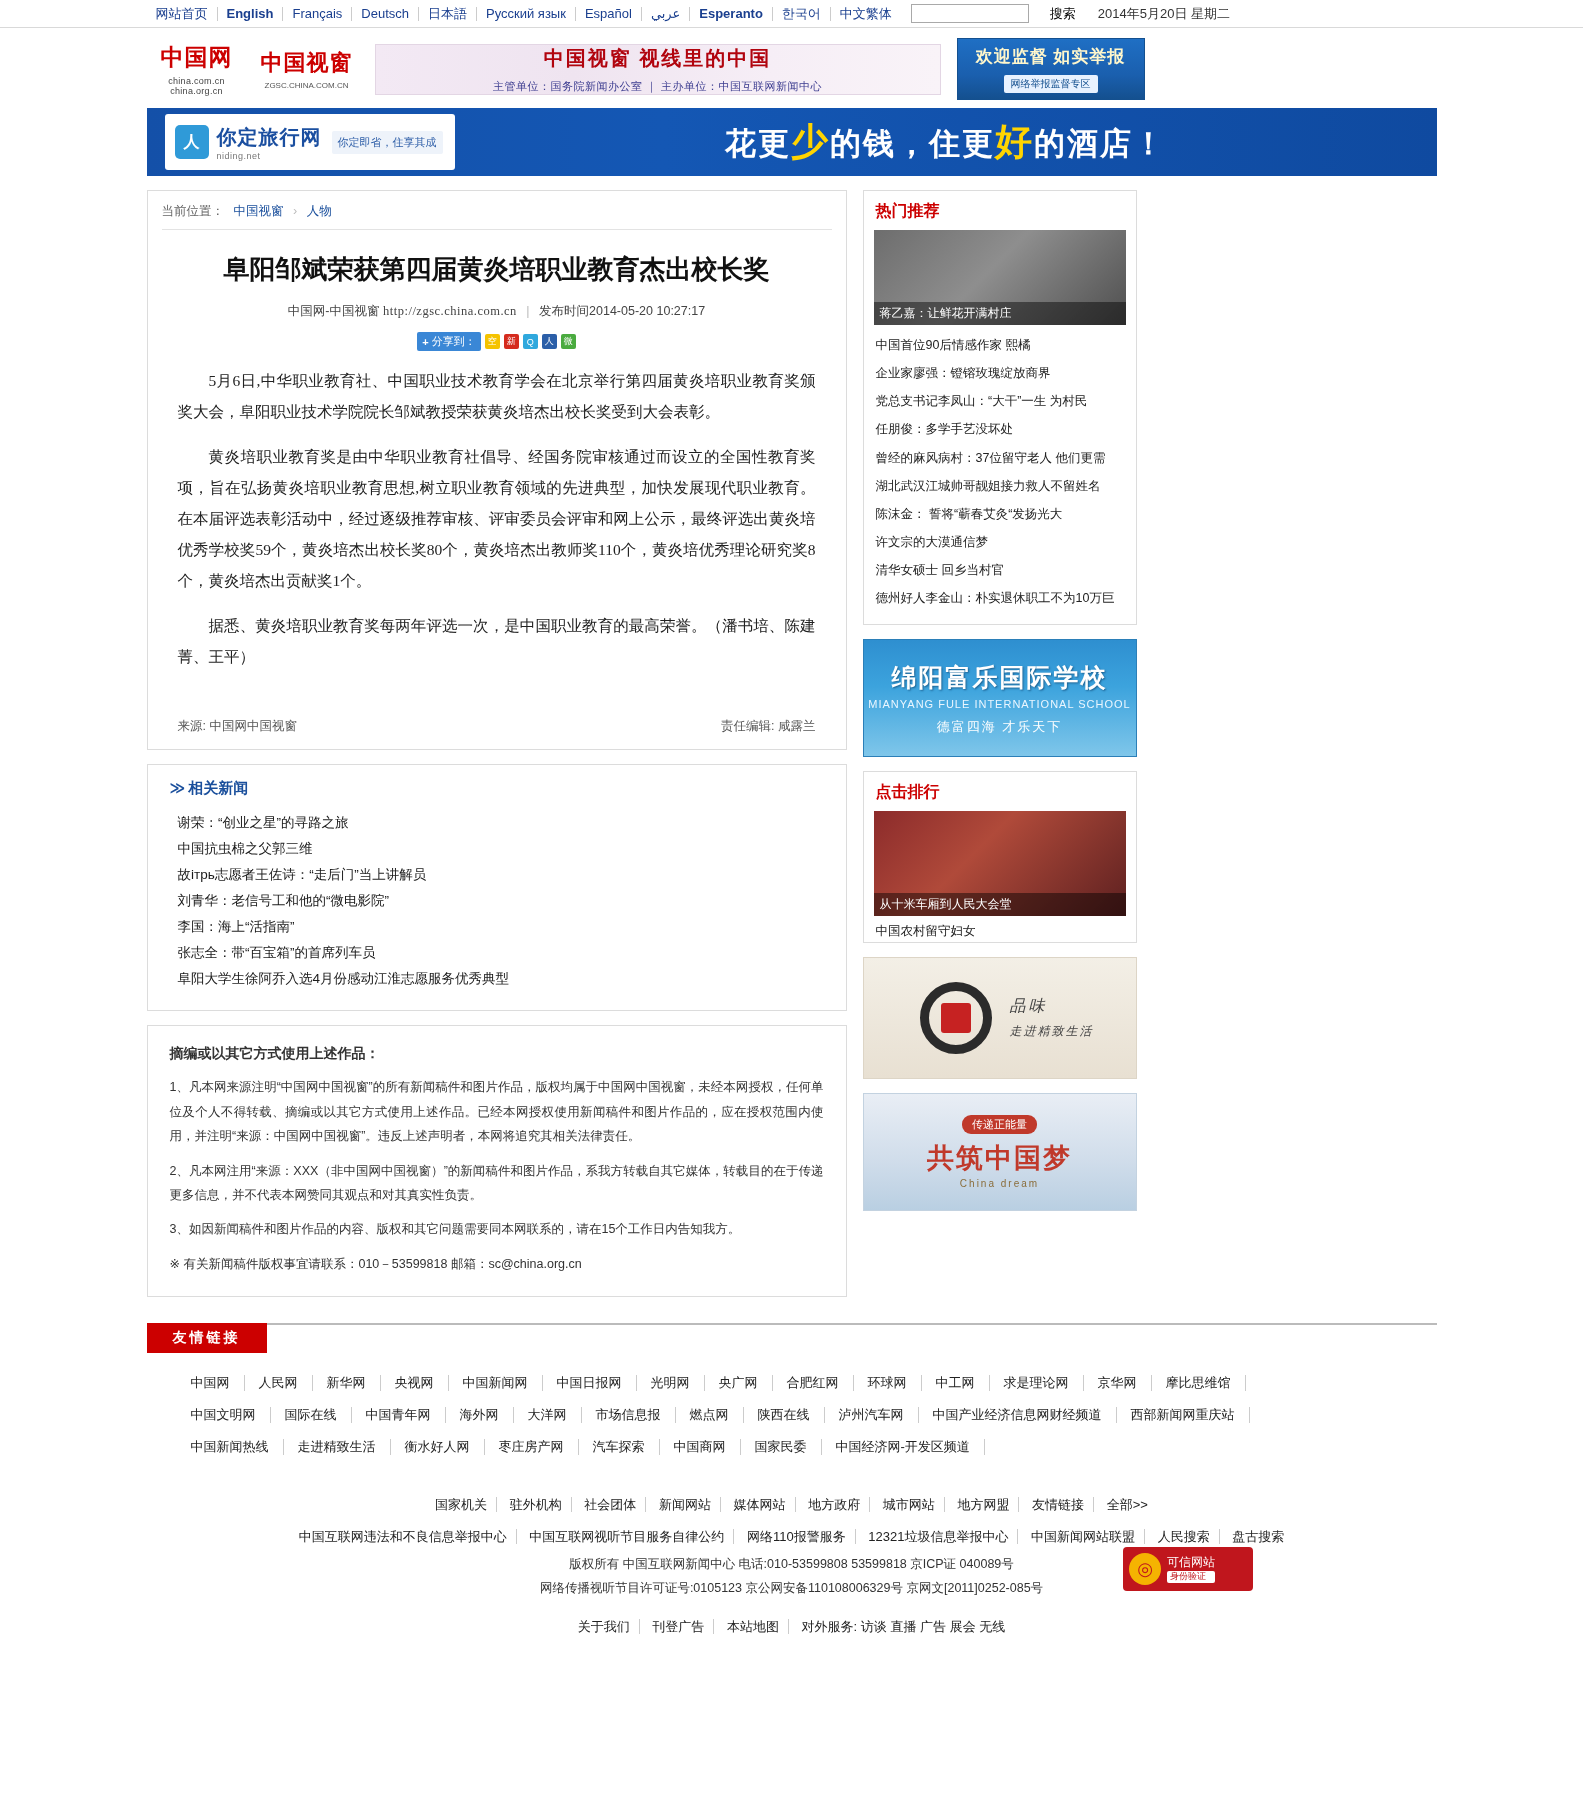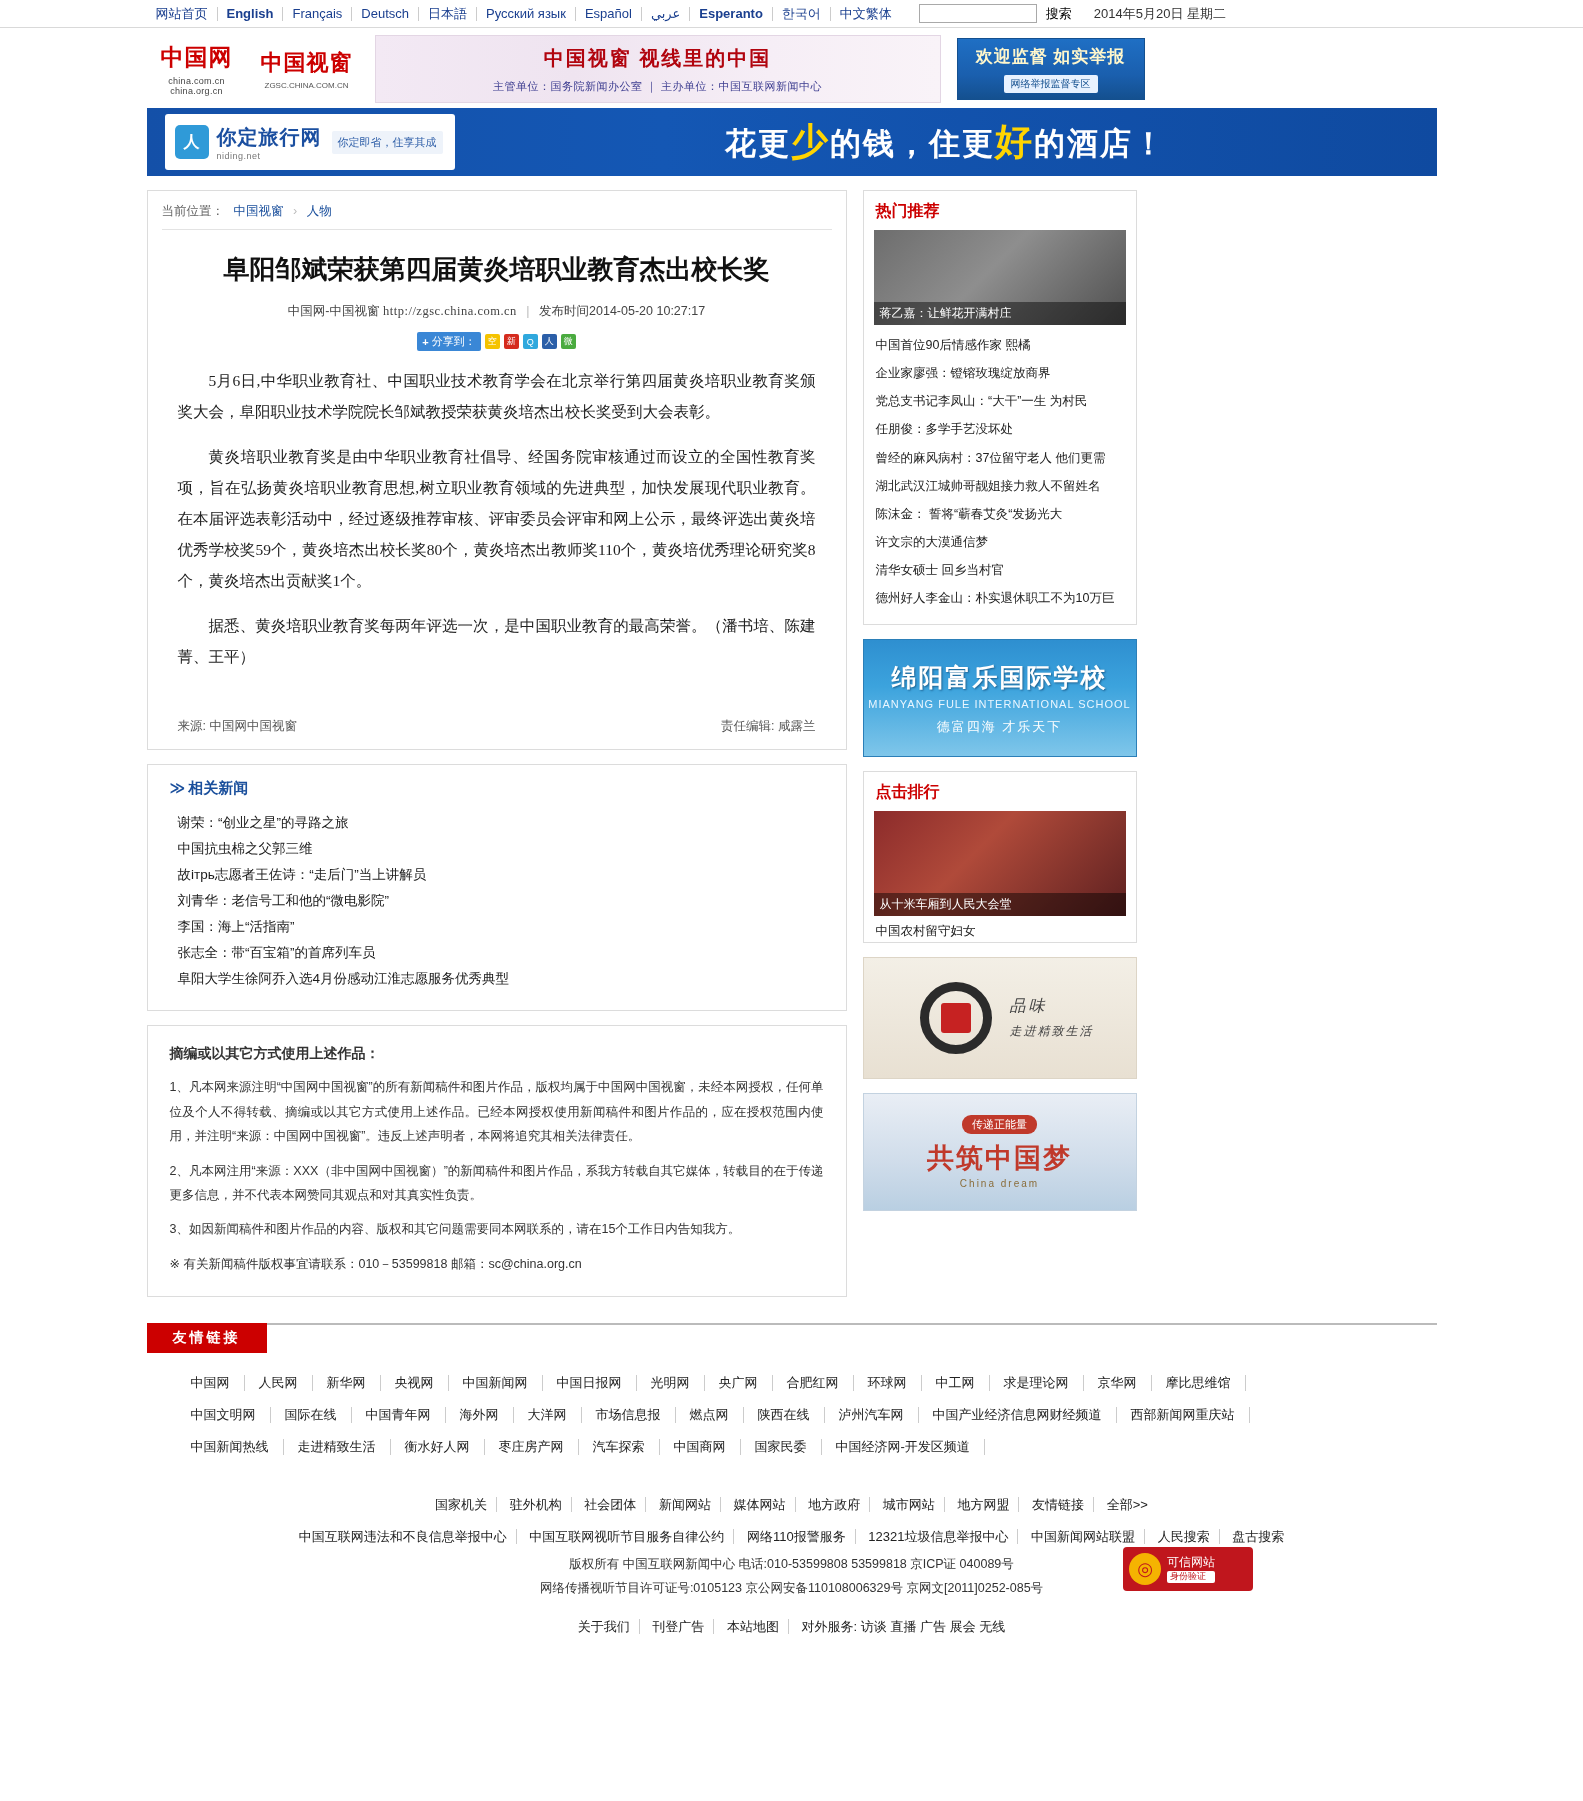--- a/index.html
+++ b/index.html
@@ -33,21 +33,21 @@
     color: #1a3f8f;
     text-decoration: none;
     font-size: 13px;
     padding: 0 9px;
     border-right: 1px solid #ccc;
     line-height: 14px;
     white-space: nowrap;
   }
   .lang-list a.bold { font-weight: bold; }
   .lang-list a.noborder { border-right: none; }
-  .search-box { margin-left: 18px; display:flex; align-items:center; }
+  .search-box { margin-left: 10px; display:flex; align-items:center;gap:12px; }
   .search-input {
     width: 118px; height: 19px;
     border: 1px solid #a9a9a9;
     font-size: 12px;
     padding: 0 3px;
     background: #fff;
   }
   .search-btn {
     margin-left: 9px;
     font-size: 13px;
@@ -77,21 +77,21 @@
   .logo-cn .small { font-size: 9px; color:#444; font-weight: normal; margin-top:3px; letter-spacing:0.3px;}
   .logo-zgsc {
     width: 108px; height: 56px; margin-left: 6px;
     display:flex; flex-direction:column; align-items:center; justify-content:center;
     color:#c00; font-weight:bold; text-align:center;
   }
   .logo-zgsc .big { font-size: 22px; letter-spacing:1px;}
   .logo-zgsc .small { font-size: 8px; color:#555; font-weight:normal; margin-top:3px;}
   .hdr-banner {
     margin-left: 14px;
-    width: 566px; height: 68px;
+    width: 566px; height: 51px;
     background: linear-gradient(90deg,#f3e9f4 0%,#efe4f0 35%, #f6eef6 70%, #f9f3f8 100%);
     border: 1px solid #e3d6e4;
     display: flex; flex-direction: column; align-items:center; justify-content:center;
     position: relative; overflow: hidden;
   }
   .hdr-banner .l1 { font-size:20px; font-weight:bold; color:#b1040e; letter-spacing:2px; }
   .hdr-banner .l2 { font-size:11px; color:#3b3b8f; margin-top:7px; letter-spacing:0.5px;}
   .hdr-report {
     margin-left: 16px;
     width: 188px; height: 62px;

